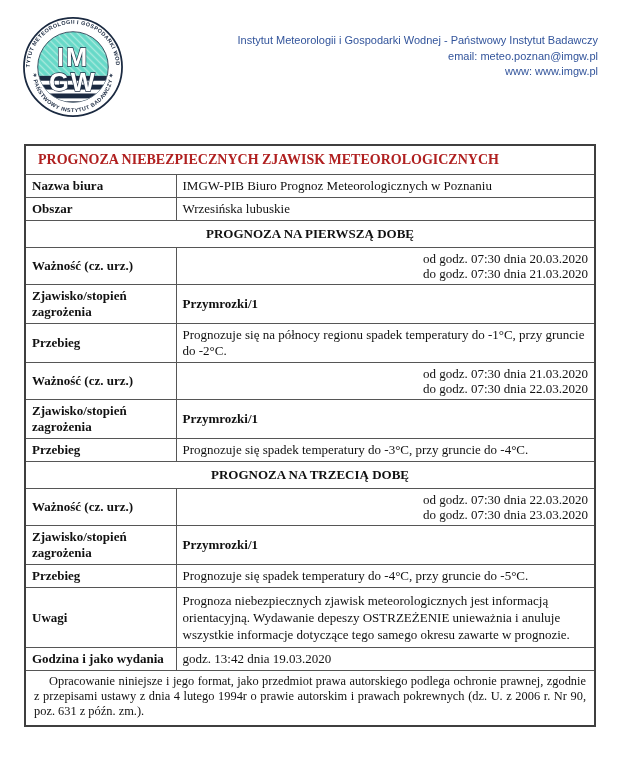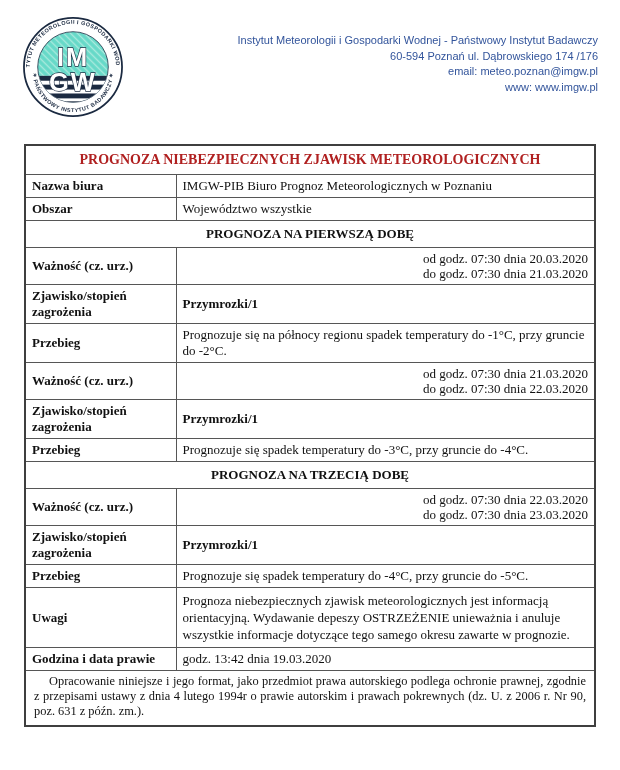--- a/index.html
+++ b/index.html
@@ -40,25 +40,25 @@
     font-size: 13px;
   }
   .doc-table td {
     border: 1px solid #565656;
     padding: 3px 6px;
     vertical-align: middle;
     overflow: hidden;
   }
   td.label-cell { font-weight: bold; }
   tr.title-row td {
-    text-align: center;
+    text-align: left;
     font-weight: bold;
     color: #b02020;
     font-size: 14px;
-    padding: 6px 6px;
+    padding: 6px 12px;
   }
   tr.section-row td {
     text-align: center;
     font-weight: bold;
     font-size: 13px;
     padding: 5px 3px;
   }
   .value-line { line-height: 15px; text-align: right; }
   td.bold-value { font-weight: bold; }
   td.multiline-value { line-height: 17px; padding-top: 4px; padding-bottom: 4px; }
@@ -118,42 +118,41 @@
         <rect x="14" y="87" width="76" height="2" fill="#1b2a41"></rect>
       </g>
       <text class="monogram" x="52" y="51">IM</text>
       <text class="monogram" x="52" y="76">GW</text>
       <text class="ring-text"><textPath href="#arcTop" startOffset="50%" text-anchor="middle">INSTYTUT METEOROLOGII I GOSPODARKI WODNEJ</textPath></text>
       <text class="ring-text"><textPath href="#arcBottom" startOffset="50%" text-anchor="middle">✶ PAŃSTWOWY INSTYTUT BADAWCZY ✶</textPath></text>
     </svg>
   </div>
   <div class="addr-block">
     <div>Instytut Meteorologii i Gospodarki Wodnej - Państwowy Instytut Badawczy</div>
-    <div>60-594 Poznań ul. Dąbrowskiego 174 /176</div>
     <div>email: meteo.poznan@imgw.pl</div>
     <div>www: www.imgw.pl</div>
   </div>
 </div>
 
 <table class="doc-table">
   <colgroup>
       <col style="width:151px">
       <col>
     </colgroup>
   <tbody>
   <tr class="title-row">
     <td colspan="2">PROGNOZA NIEBEZPIECZNYCH ZJAWISK METEOROLOGICZNYCH</td>
   </tr>
   <tr>
     <td class="label-cell">Nazwa biura</td>
     <td>IMGW-PIB Biuro Prognoz Meteorologicznych w Poznaniu</td>
   </tr>
   <tr>
     <td class="label-cell">Obszar</td>
-    <td>Województwo wszystkie</td>
+    <td>Wrzesińska lubuskie</td>
   </tr>
 
   <tr class="section-row">
     <td colspan="2">PROGNOZA NA PIERWSZĄ DOBĘ</td>
   </tr>
   <tr>
     <td class="label-cell">Ważność (cz. urz.)</td>
     <td>
       <div class="value-line">od godz. 07:30 dnia 20.03.2020</div>
       <div class="value-line">do godz. 07:30 dnia 21.03.2020</div>
@@ -201,21 +200,21 @@
   <tr>
     <td class="label-cell">Przebieg</td>
     <td>Prognozuje się spadek temperatury do -4°C, przy gruncie do -5°C.</td>
   </tr>
 
   <tr>
     <td class="label-cell" style="vertical-align:middle">Uwagi</td>
     <td class="multiline-value">Prognoza niebezpiecznych zjawisk meteorologicznych jest informacją orientacyjną. Wydawanie depeszy OSTRZEŻENIE unieważnia i anuluje wszystkie informacje dotyczące tego samego okresu zawarte w prognozie.</td>
   </tr>
   <tr>
-    <td class="label-cell">Godzina i data prawie</td>
+    <td class="label-cell">Godzina i jako wydania</td>
     <td>godz. 13:42 dnia 19.03.2020</td>
   </tr>
   <tr class="copyright-row">
     <td colspan="2">
       <p class="copy-para">Opracowanie niniejsze i jego format, jako przedmiot prawa autorskiego podlega ochronie prawnej, zgodnie z przepisami ustawy z dnia 4 lutego 1994r o prawie autorskim i prawach pokrewnych (dz. U. z 2006 r. Nr 90, poz. 631 z późn. zm.).</p>
 
     </td>
   </tr>
   </tbody>
 </table>

